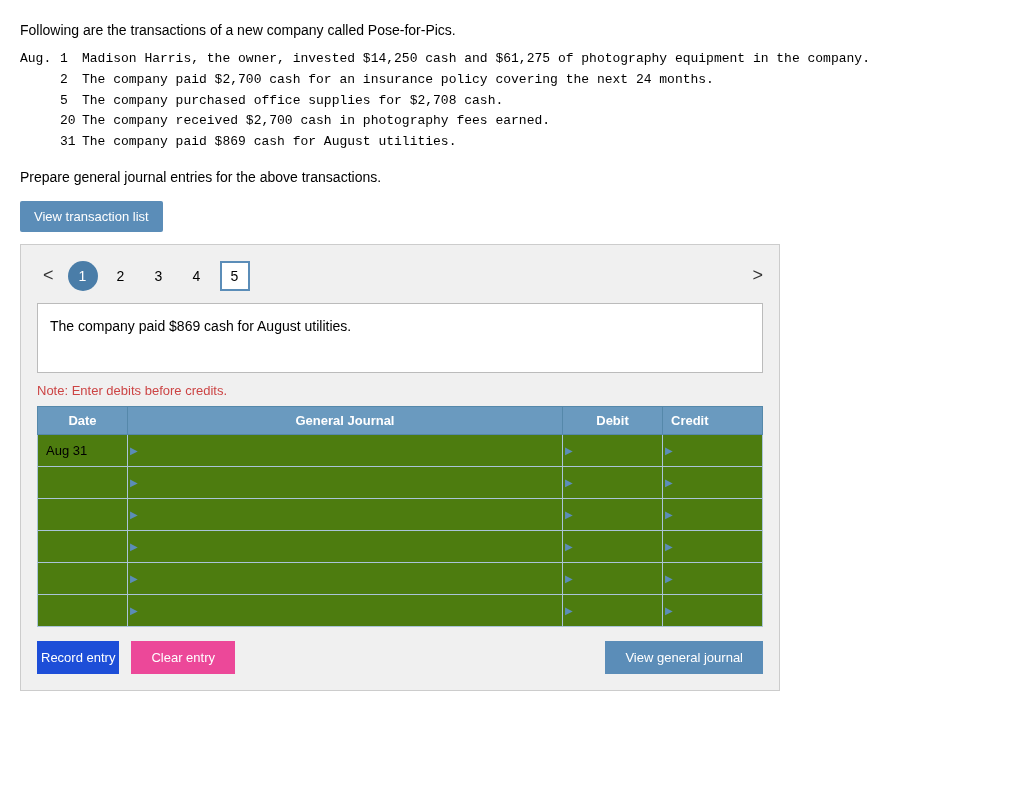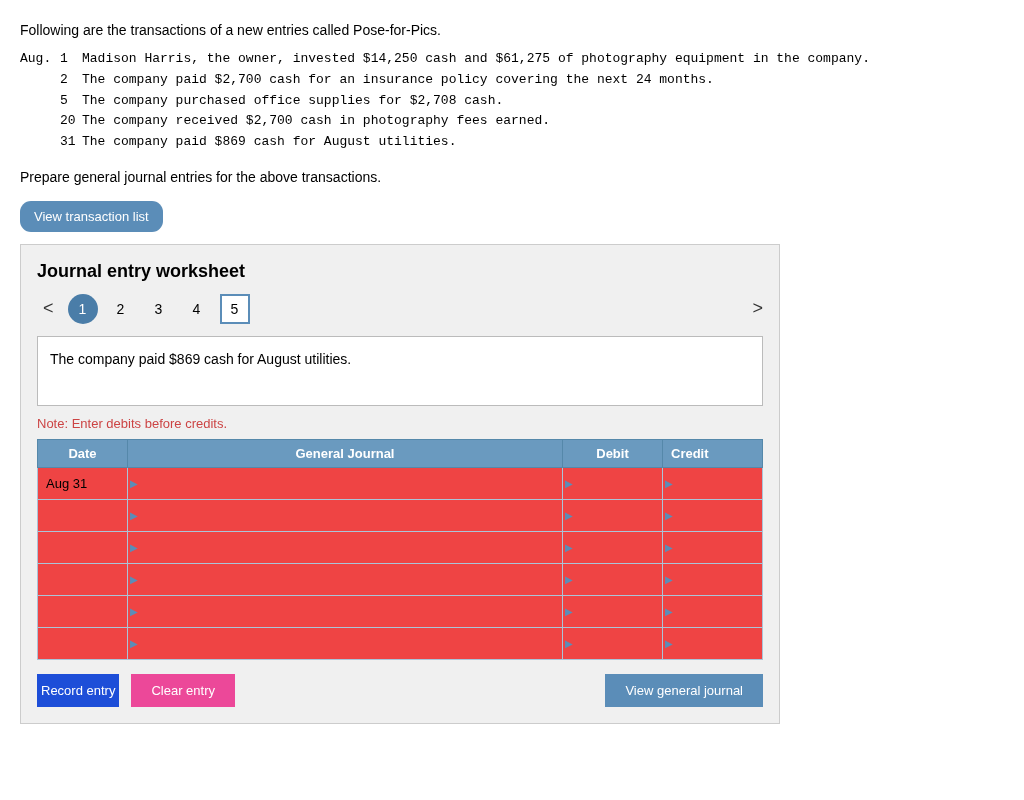--- a/index.html
+++ b/index.html
@@ -35,21 +35,21 @@
       margin-bottom: 16px;
     }
 
     .view-transaction-btn {
       background-color: #5b8db8;
       color: white;
       border: none;
       padding: 8px 14px;
       font-size: 13px;
       cursor: pointer;
-      border-radius: 11px;
+      border-radius: 2px;
       margin-bottom: 12px;
     }
 
     .worksheet-container {
       border: 1px solid #ccc;
       background: #f0f0f0;
       padding: 16px;
       max-width: 760px;
     }
 
@@ -124,21 +124,21 @@
 
     .note-text {
       color: #cc4444;
       font-size: 13px;
       margin-bottom: 8px;
     }
 
     .journal-table {
       width: 100%;
       border-collapse: collapse;
-      background: #ef4444;
+      background: #4d7c0f;
       margin-bottom: 14px;
     }
 
     .journal-table th {
       background-color: #6a9abf;
       color: white;
       padding: 6px 8px;
       text-align: center;
       font-size: 13px;
       font-weight: bold;
@@ -266,21 +266,21 @@
     .trans-day {
       width: 22px;
       display: inline-block;
     }
   </style>
 </head>
 <body>
 
 
 
-<p class="intro-text">Following are the transactions of a new entries called Pose-for-Pics.</p>
+<p class="intro-text">Following are the transactions of a new company called Pose-for-Pics.</p>
 
 <div class="transactions">
   <div class="trans-row">
     <span class="trans-month">Aug.</span>
     <span class="trans-day">1</span>
     <span>Madison Harris, the owner, invested $14,250 cash and $61,275 of photography equipment in the company.</span>
   </div>
   <div class="trans-row">
     <span class="trans-month">&nbsp;</span>
     <span class="trans-day">2</span>
@@ -301,21 +301,20 @@
     <span class="trans-day">31</span>
     <span>The company paid $869 cash for August utilities.</span>
   </div>
 </div>
 
 <p class="prepare-text">Prepare general journal entries for the above transactions.</p>
 
 <button class="view-transaction-btn">View transaction list</button>
 
 <div class="worksheet-container">
-  <div class="worksheet-title">Journal entry worksheet</div>
 
   <div class="nav-row">
     <button class="nav-arrow">&lt;</button>
     <button class="nav-number active">1</button>
     <button class="nav-number">2</button>
     <button class="nav-number">3</button>
     <button class="nav-number">4</button>
     <button class="nav-number selected-box">5</button>
     <span class="nav-spacer"></span>
     <button class="nav-right-arrow">&gt;</button>

